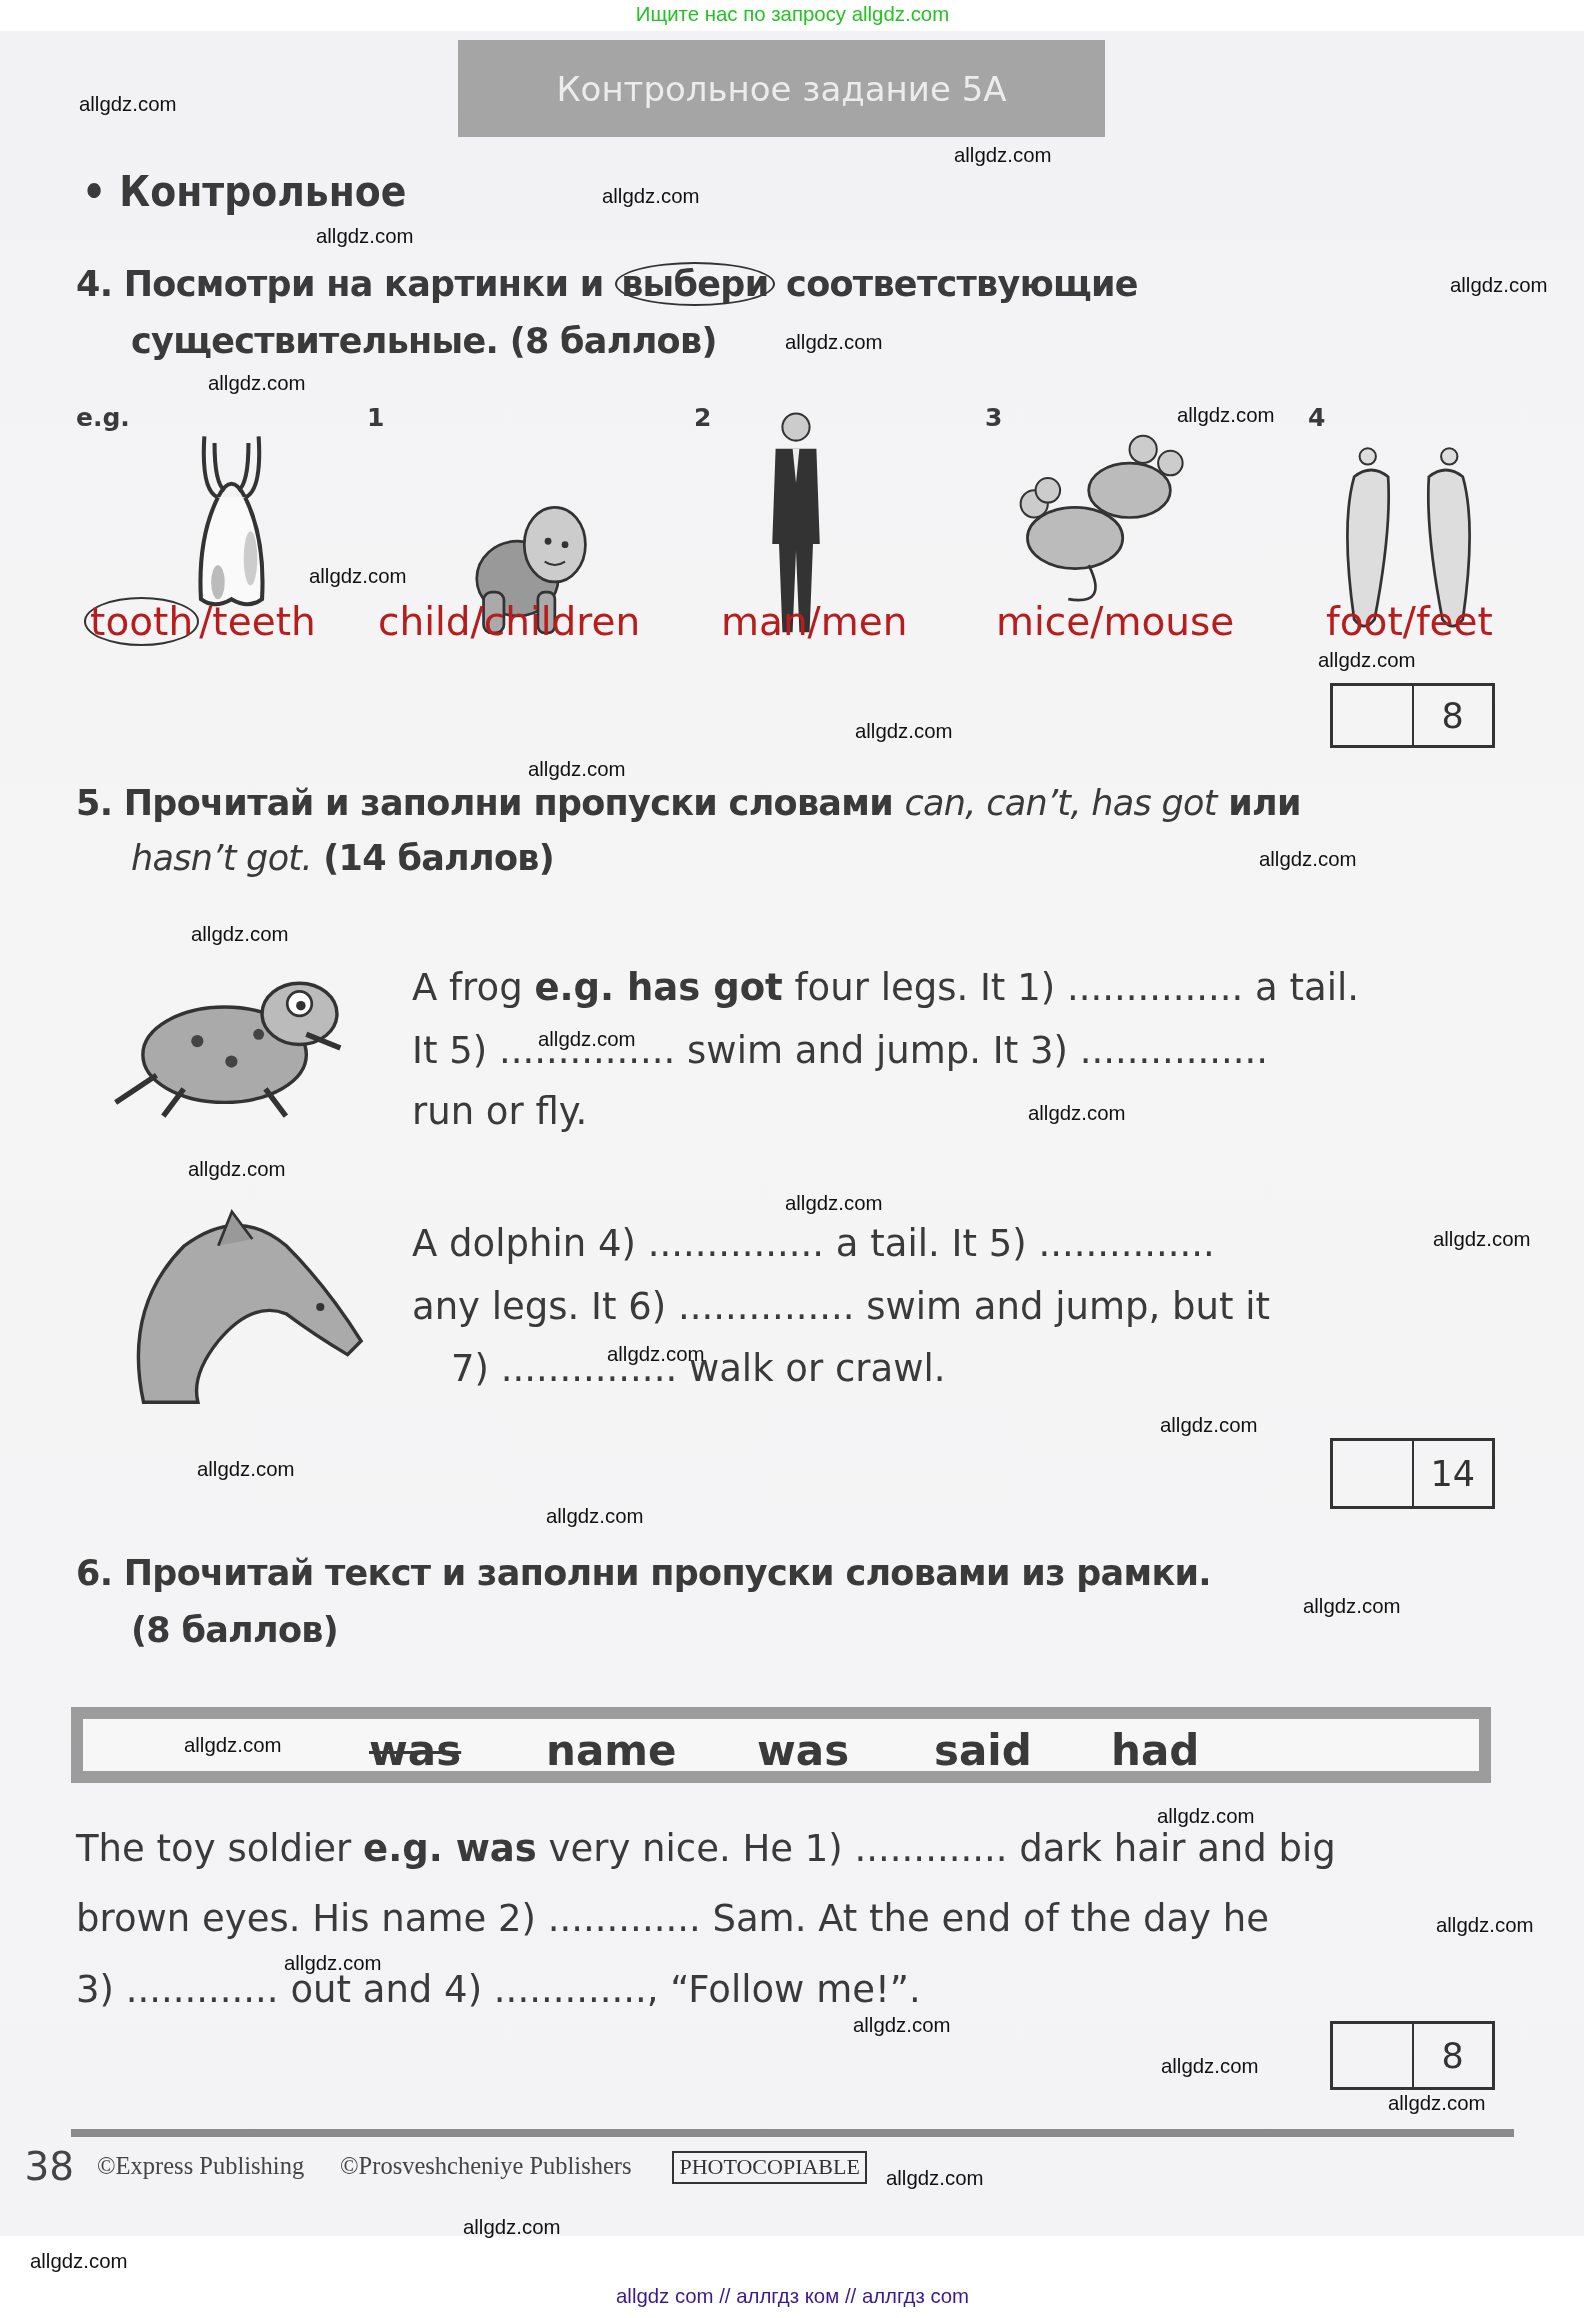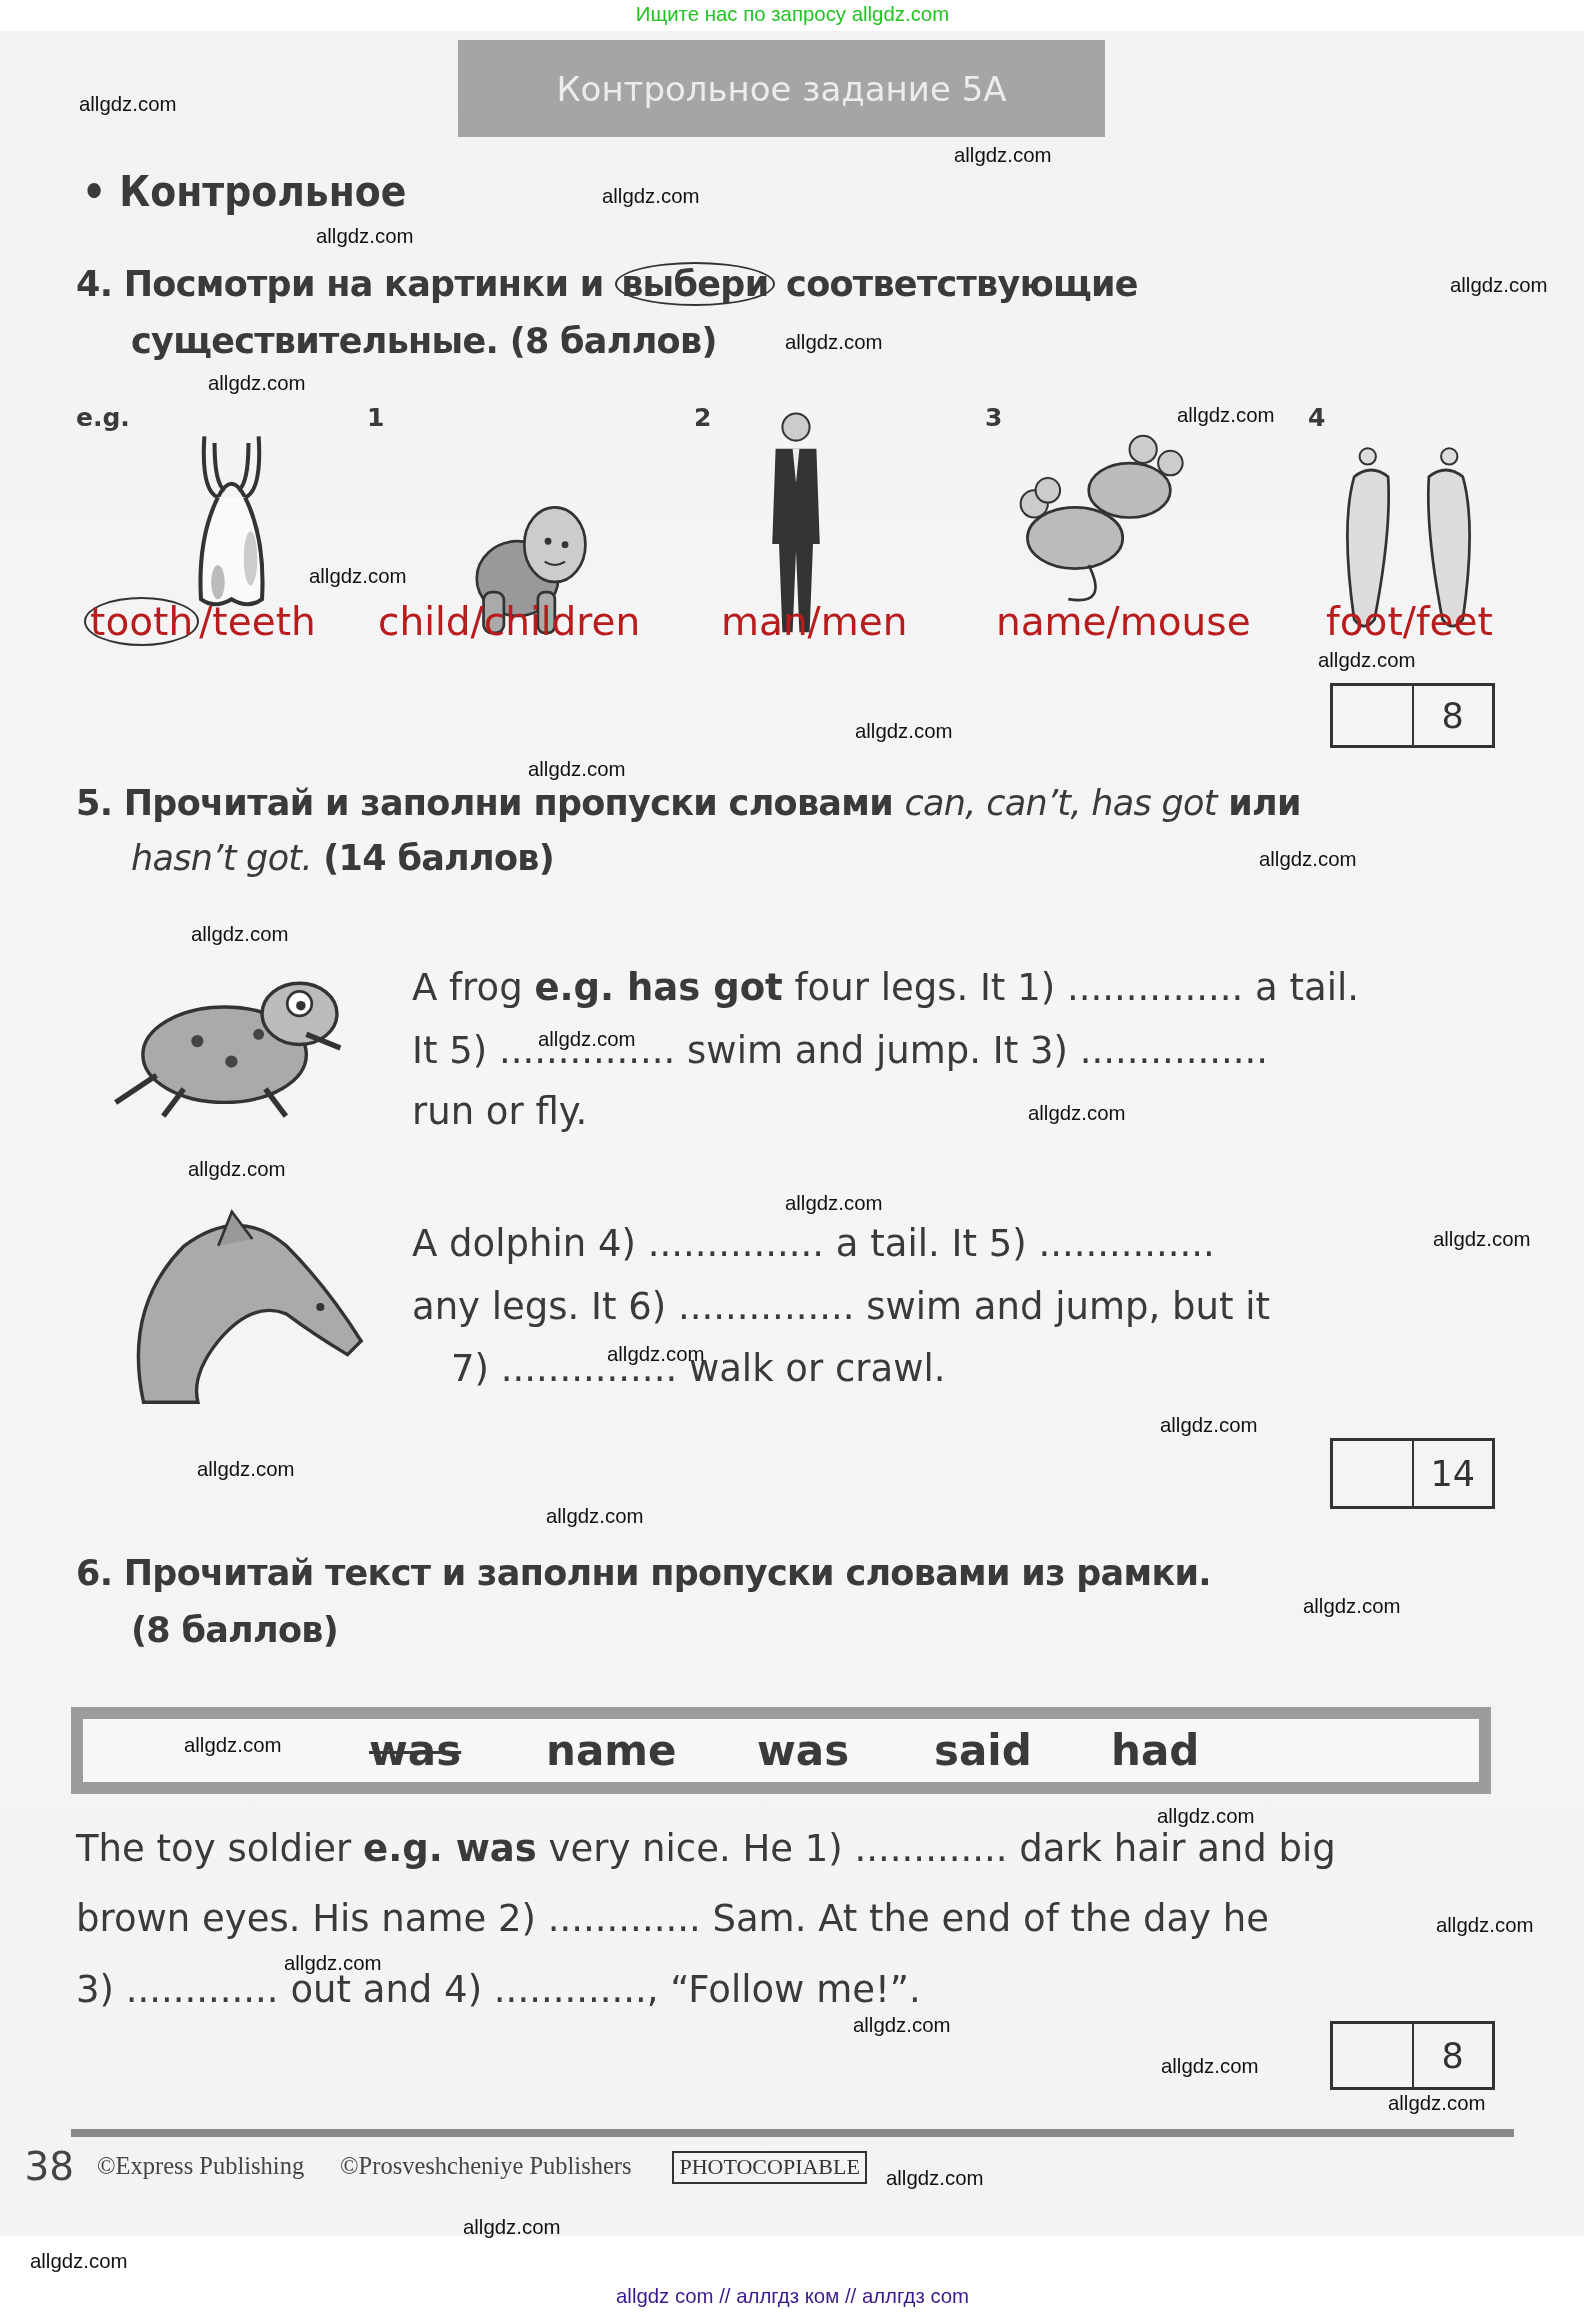--- a/index.html
+++ b/index.html
@@ -22,21 +22,21 @@
   .q { font-size:35px; font-weight:bold; color:#3a3a3a; font-family:"DejaVu Sans", sans-serif; letter-spacing:-0.7px; }
   .q i { font-weight:normal; font-style:italic; }
   .label { font-size:25px; font-weight:bold; color:#3a3a3a; }
   .word { font-size:39px; color:#b91c1c; }
   .circled { border:2.7px solid #333; border-radius:50%; padding:0 4.1px; }
   .body-text { font-size:37px; color:#3a3a3a; }
   .body-text b { font-weight:bold; }
   .score { border:3.4px solid #333; display:flex; }
   .score .cell { flex:1; border-left:2.7px solid #333; display:flex; align-items:center; justify-content:center; font-size:35px; color:#333; }
   .score .cell:first-child { border-left:none; }
-  .wordbox { left:71px; top:1707px; width:1420px; height:87px; border:12.2px solid #9c9c9c; box-sizing:border-box; background:#f7f7f7; }
+  .wordbox { left:71px; top:1707px; width:1420px; height:76px; border:12.2px solid #9c9c9c; box-sizing:border-box; background:#f7f7f7; }
   .wordbox .w { position:absolute; top:6.8px; font-size:42px; font-weight:bold; color:#3a3a3a; }
   .wordbox .struck { text-decoration:line-through; text-decoration-thickness:3.4px; }
   .footer-line { left:71px; top:2129px; width:1443px; height:8.2px; background:#8a8a8a; }
   .footer-text { font-family:"Liberation Serif", serif; font-size:24.5px; color:#444; }
   .photocopiable { border:2px double #333; padding:1.4px 5.4px; font-family:"Liberation Serif", serif; font-size:22px; color:#333; }
   .wm { font-family:"Liberation Sans", sans-serif; font-size:20.4px; color:#111; }
   svg { position:absolute; }
 </style>
 </head>
 <body>
@@ -103,21 +103,21 @@
   <path d="M150 60 Q145 140 170 270 Q185 290 200 270 Q220 130 200 60 Q175 40 150 60 Z" fill="#ddd" stroke="#333" stroke-width="4"></path>
   <circle cx="60" cy="30" r="12" fill="#ddd" stroke="#333" stroke-width="3"></circle>
   <circle cx="180" cy="30" r="12" fill="#ddd" stroke="#333" stroke-width="3"></circle>
 </svg>
 
 <div class="abs word" style="left:84px;top:599px;">
   <span class="circled">tooth</span><span>/teeth</span>
 </div>
 <div class="abs word" style="left:378px;top:599px;">child/children</div>
 <div class="abs word" style="left:721px;top:599px;">man/men</div>
-<div class="abs word" style="left:996px;top:599px;">name/mouse</div>
+<div class="abs word" style="left:996px;top:599px;">mice/mouse</div>
 <div class="abs word" style="left:1326px;top:599px;">foot/feet</div>
 
 <div class="abs score" style="left:1330px;top:683px;width:159px;height:59px;">
   <div class="cell"></div>
   <div class="cell">8</div>
 </div>
 
 <div class="abs q" style="left:76px;top:783px;">
   <span>5. Прочитай и заполни пропуски словами</span>
   <i>can, can’t, has got</i>

